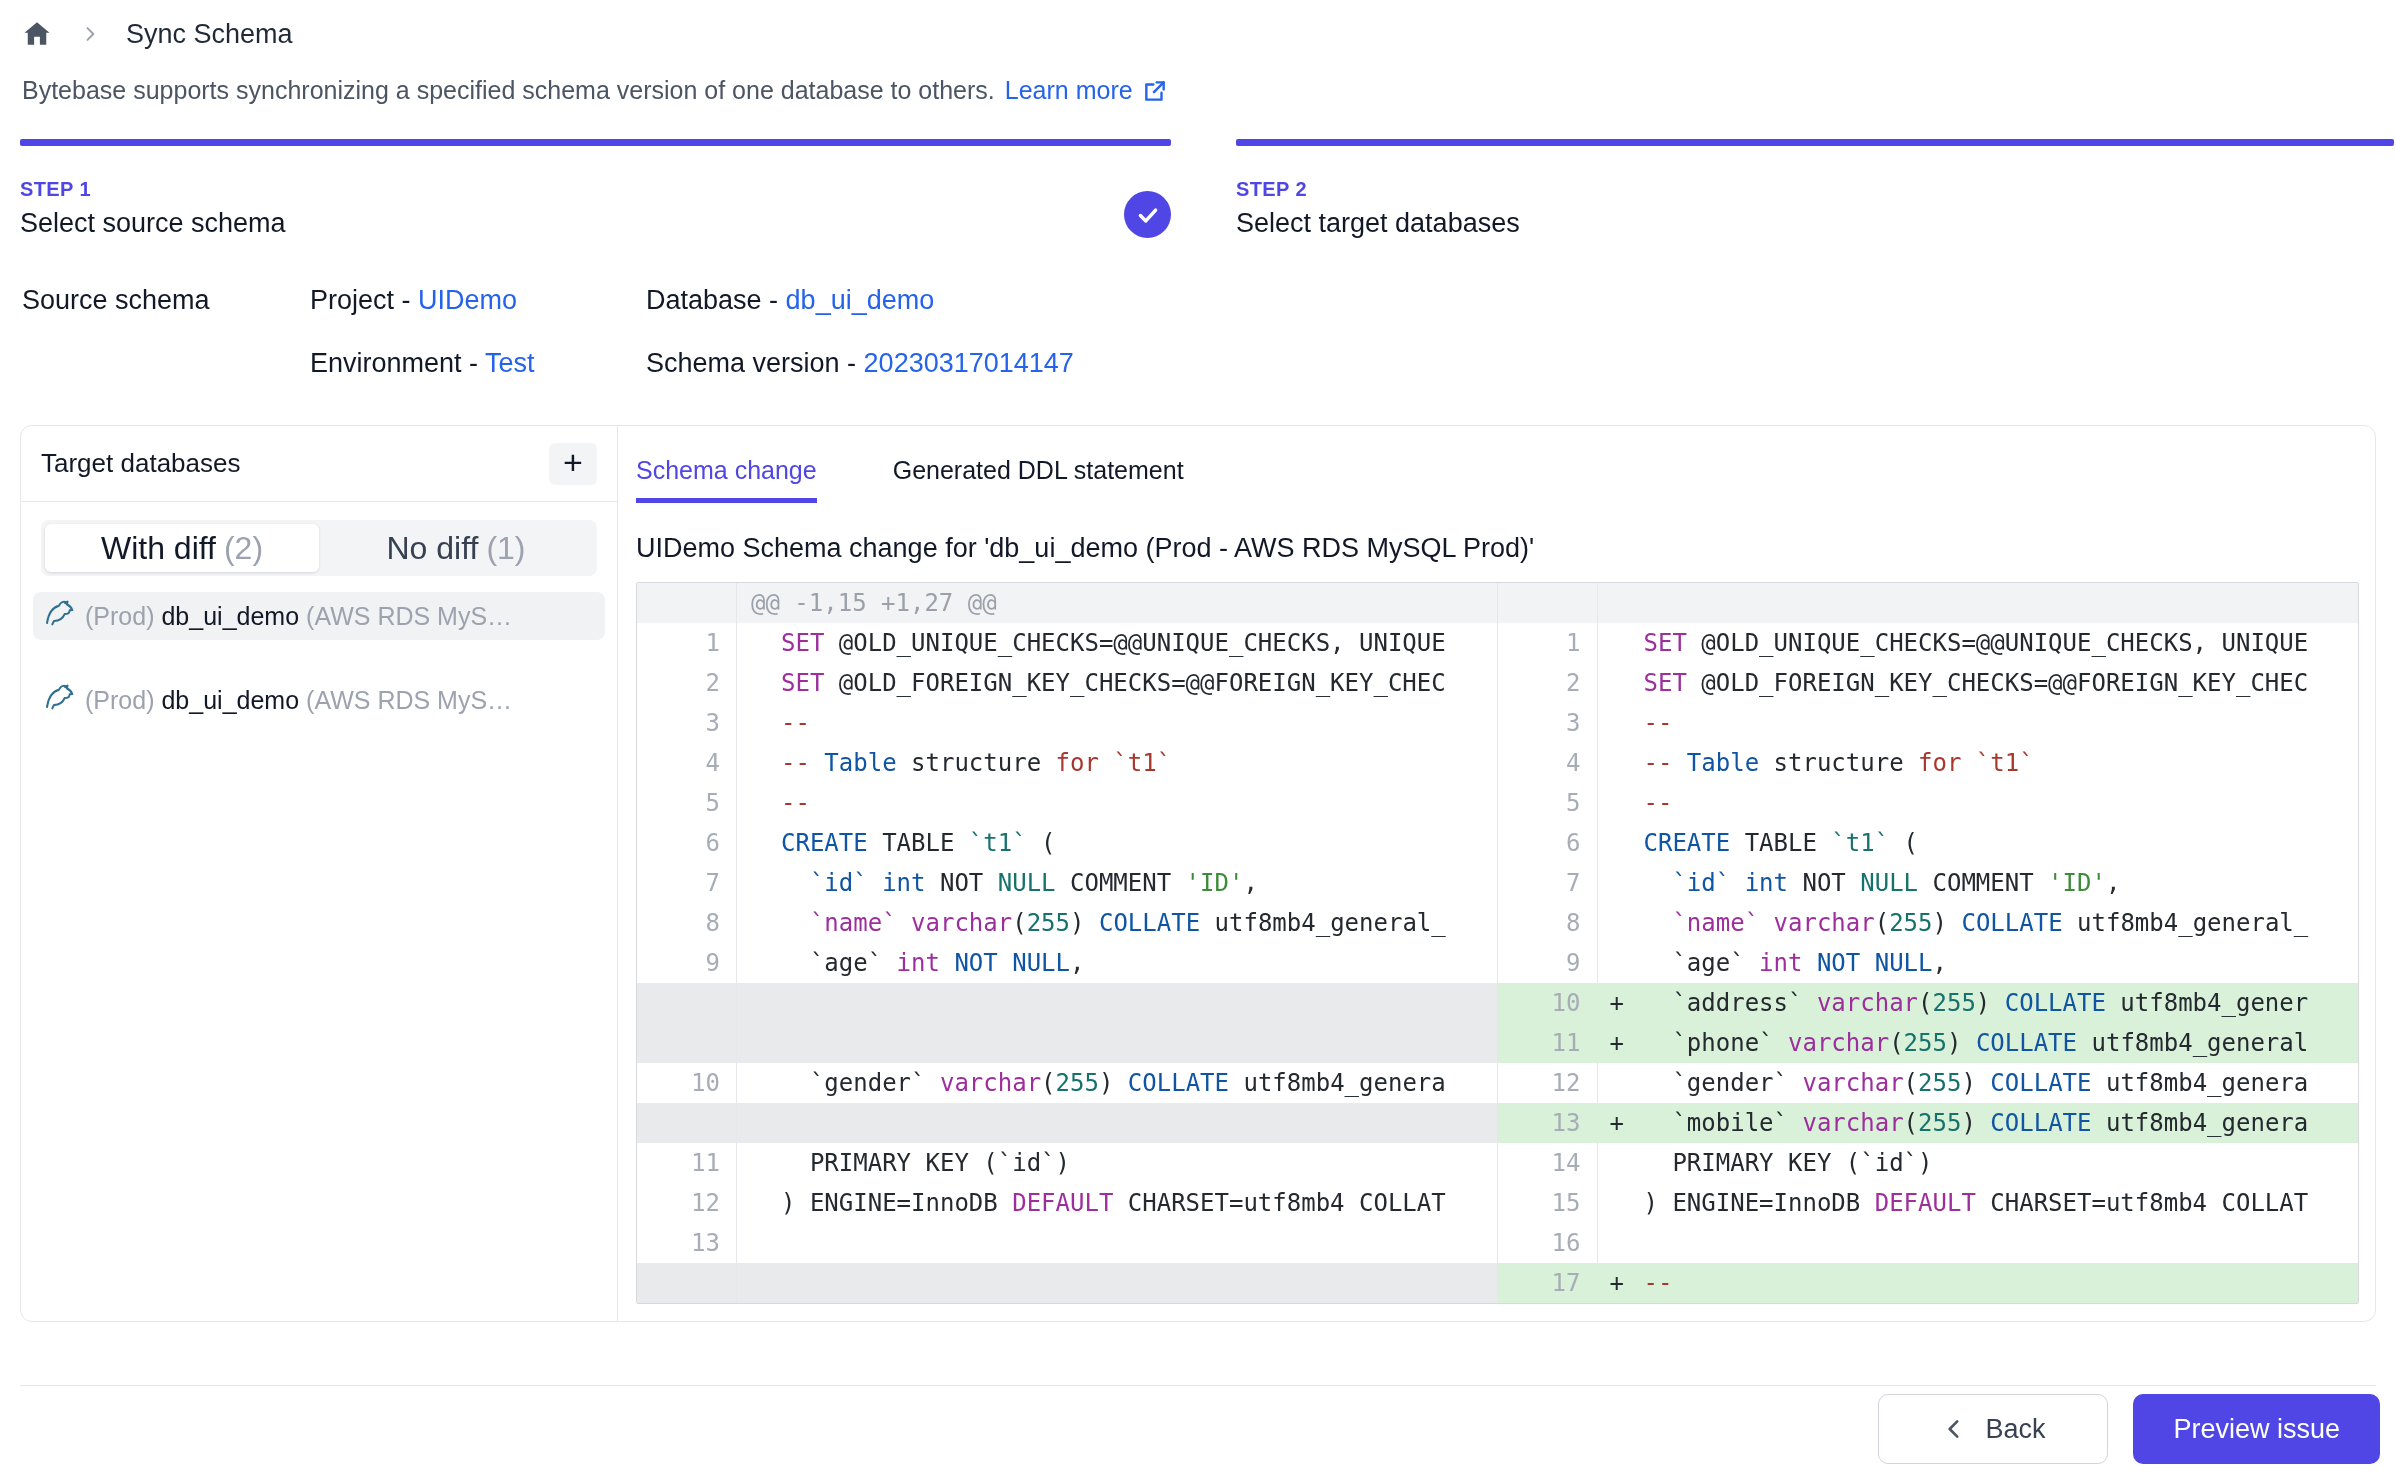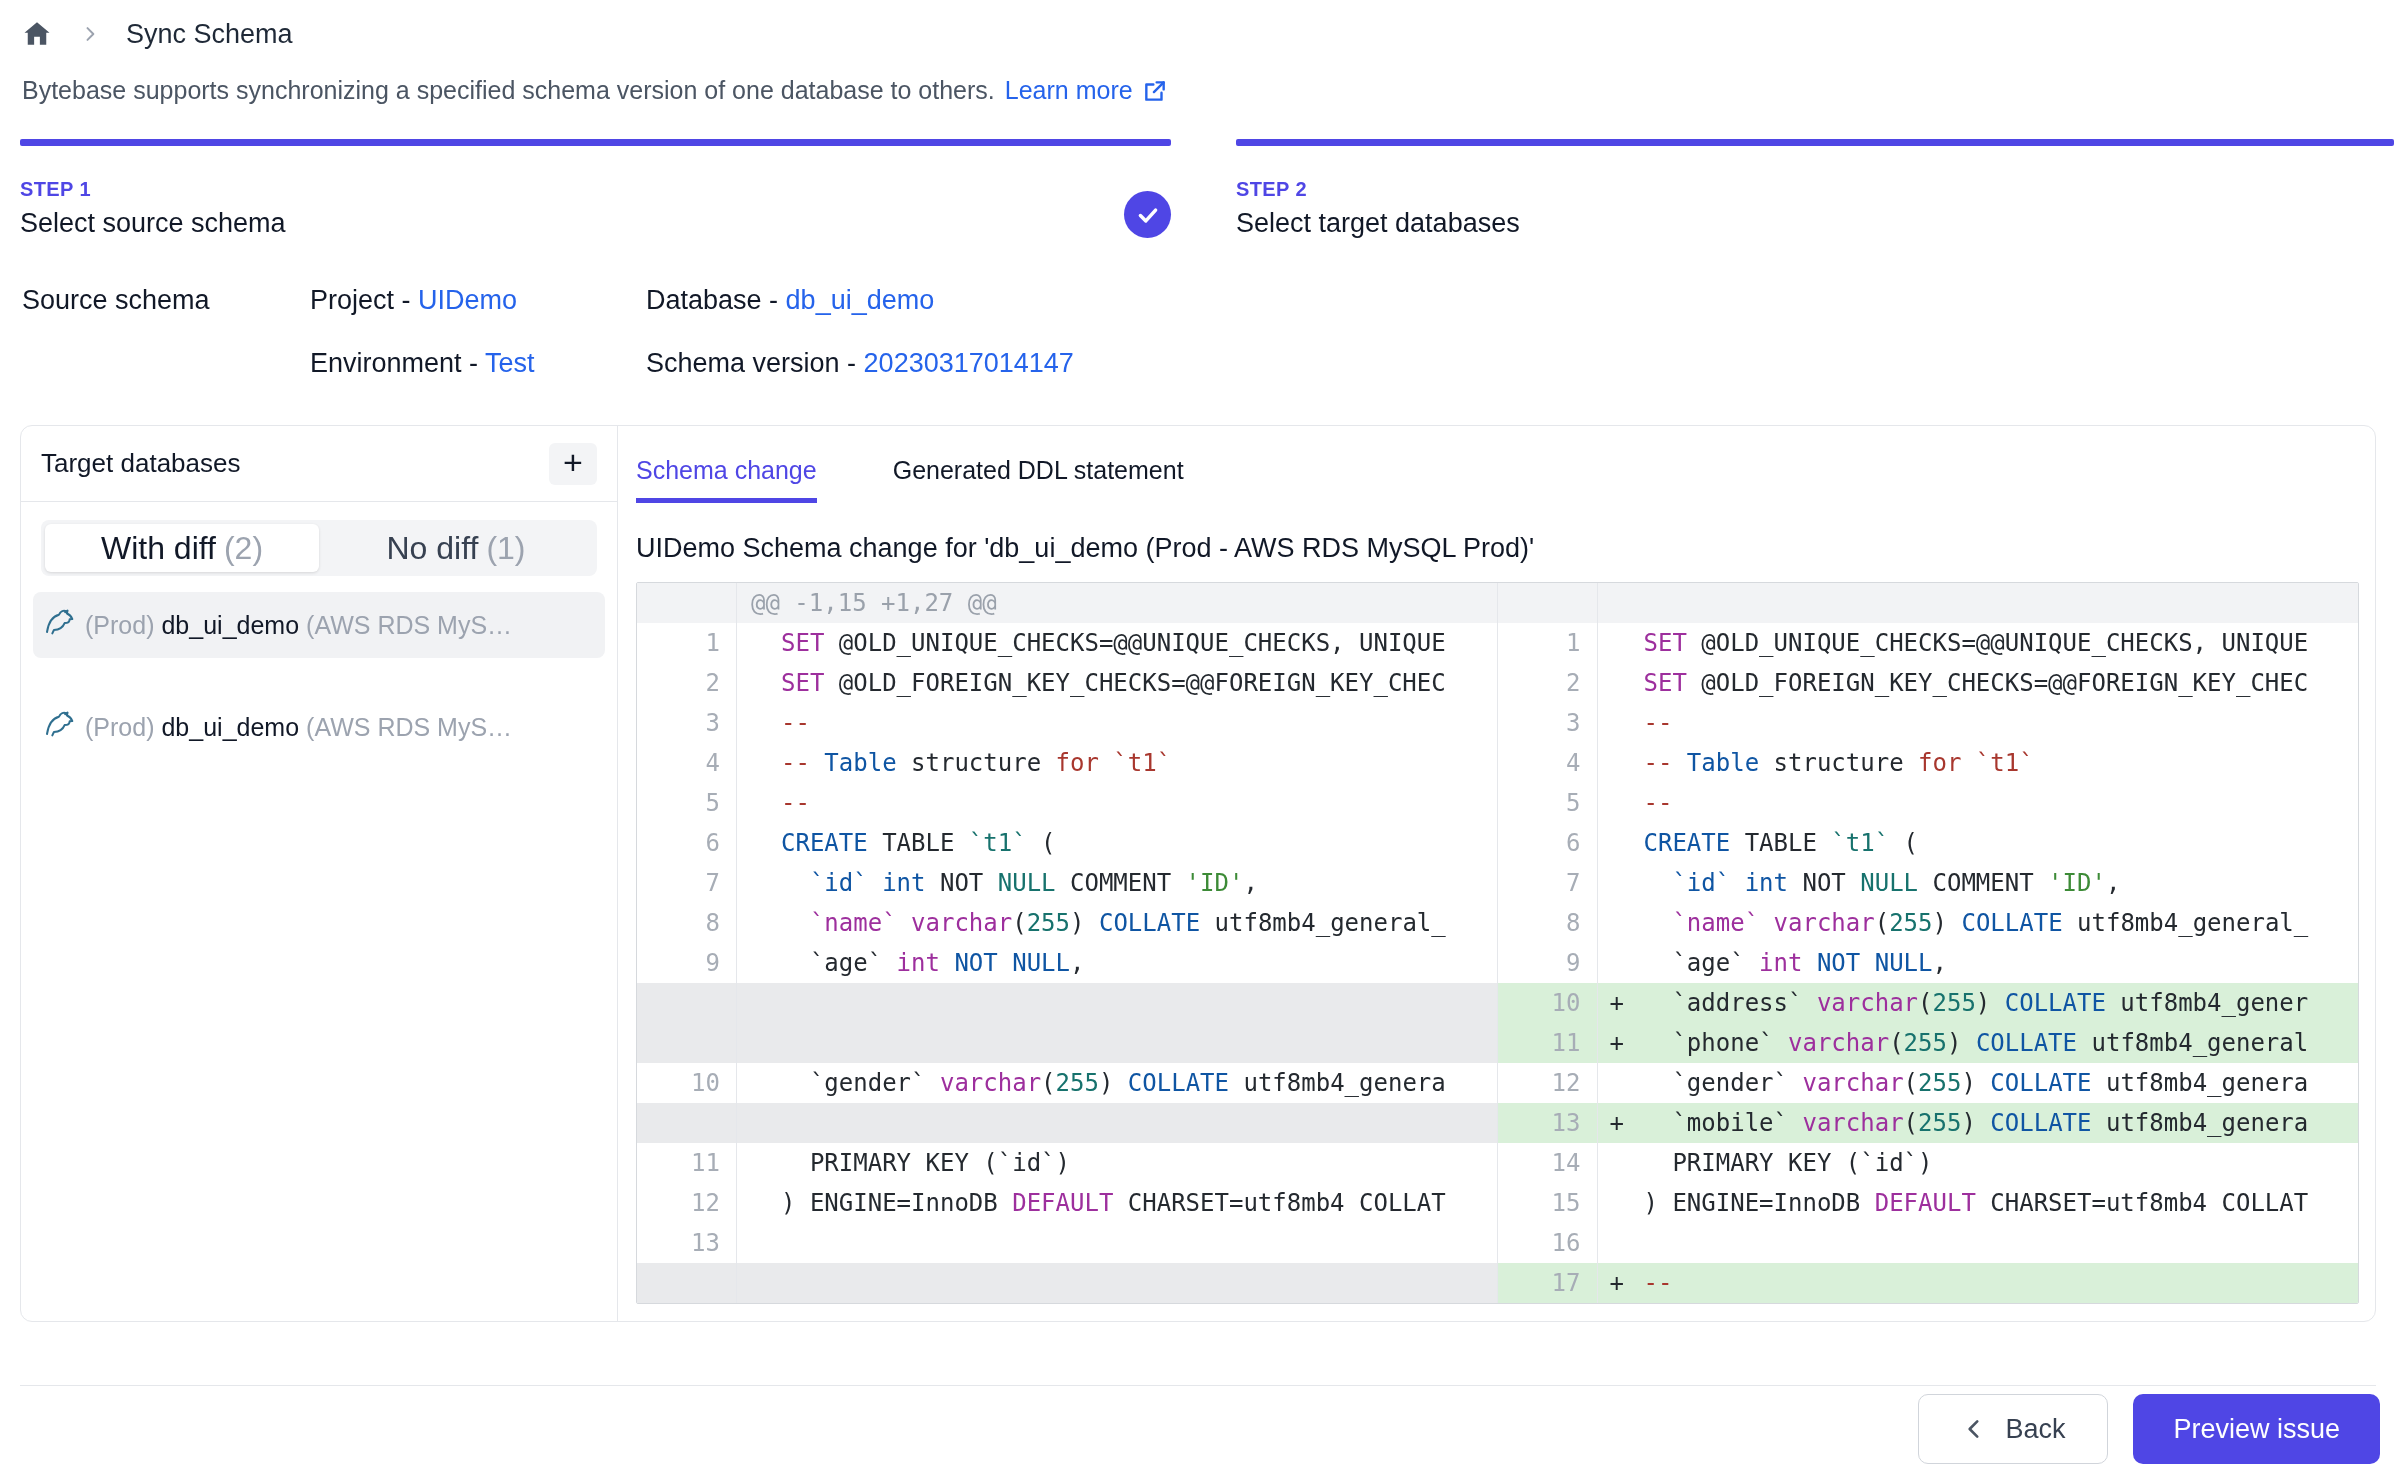--- a/index.html
+++ b/index.html
@@ -52,21 +52,21 @@
   .lp-title { font-size:26px; font-weight:500; }
   .add-btn { width:48px; height:42px; background:#f3f4f6; border:none; border-radius:6px;
     font-size:34px; font-weight:300; color:#111827; display:flex; align-items:center;
     justify-content:center; cursor:pointer; line-height:1; font-family:inherit; padding:0 0 4px 0; }
   .lp-tabs { display:flex; margin:18px 20px 0; background:#f3f4f6; border-radius:8px; padding:4px; }
   .lp-tab { flex:1; height:48px; display:flex; align-items:center; justify-content:center;
     font-size:32px; color:#374151; border-radius:6px; cursor:pointer; }
   .lp-tab.active { background:#ffffff; color:#111827; box-shadow:0 1px 3px rgba(0,0,0,.12); }
   .tab-count { color:#9ca3af; margin-left:8px; }
   .lp-list { margin:16px 12px 0; }
-  .db-item { height:66px; display:flex; align-items:center; padding:0 10px; border-radius:8px;
+  .db-item { height:48px; display:flex; align-items:center; padding:0 10px; border-radius:8px;
     font-size:25px; margin-bottom:36px; cursor:pointer; white-space:nowrap; overflow:hidden; }
   .db-item.selected { background:#f1f2f4; }
   .db-item svg { width:32px; height:32px; flex-shrink:0; }
   .db-env { color:#9ca3af; margin:0 7px 0 10px; }
   .db-name { color:#111827; font-weight:500; margin-right:7px; }
   .db-inst { color:#9ca3af; overflow:hidden; }
 
   .right-panel { flex:1; min-width:0; padding:30px 16px 0 18px; }
   .rp-tabs { display:flex; gap:76px; }
   .rp-tab { font-size:25px; padding-bottom:13px; color:#111827; cursor:pointer; border-bottom:5px solid transparent; }
@@ -93,21 +93,21 @@
   .c-kw  { color:#9d2f9d; }
   .c-nav { color:#0f55a3; }
   .c-tl  { color:#17726d; }
   .c-num { color:#17726d; }
   .c-str { color:#3d8b37; }
   .c-cm  { color:#a8372e; }
 
   
   .footer-divider { margin:63px 20px 0; border-top:1px solid #e5e7eb; }
   .footer { display:flex; justify-content:flex-end; align-items:center; gap:25px; margin:8px 16px 0 0; }
-  .btn-back { height:70px; padding:0 42px; background:#ffffff; border:1px solid #d1d5db;
+  .btn-back { height:70px; padding:0 62px; background:#ffffff; border:1px solid #d1d5db;
     border-radius:10px; font-size:27px; color:#374151; display:flex; align-items:center; gap:18px;
     cursor:pointer; font-family:inherit; }
   .btn-back svg { width:26px; height:26px; }
   .btn-primary { height:70px; padding:8px 40px; background:#4f46e5; color:#ffffff; border:none;
     border-radius:10px; font-size:27px; font-weight:500; cursor:pointer; font-family:inherit; }
 </style>
 </head>
 <body>
 
 <div class="page">

